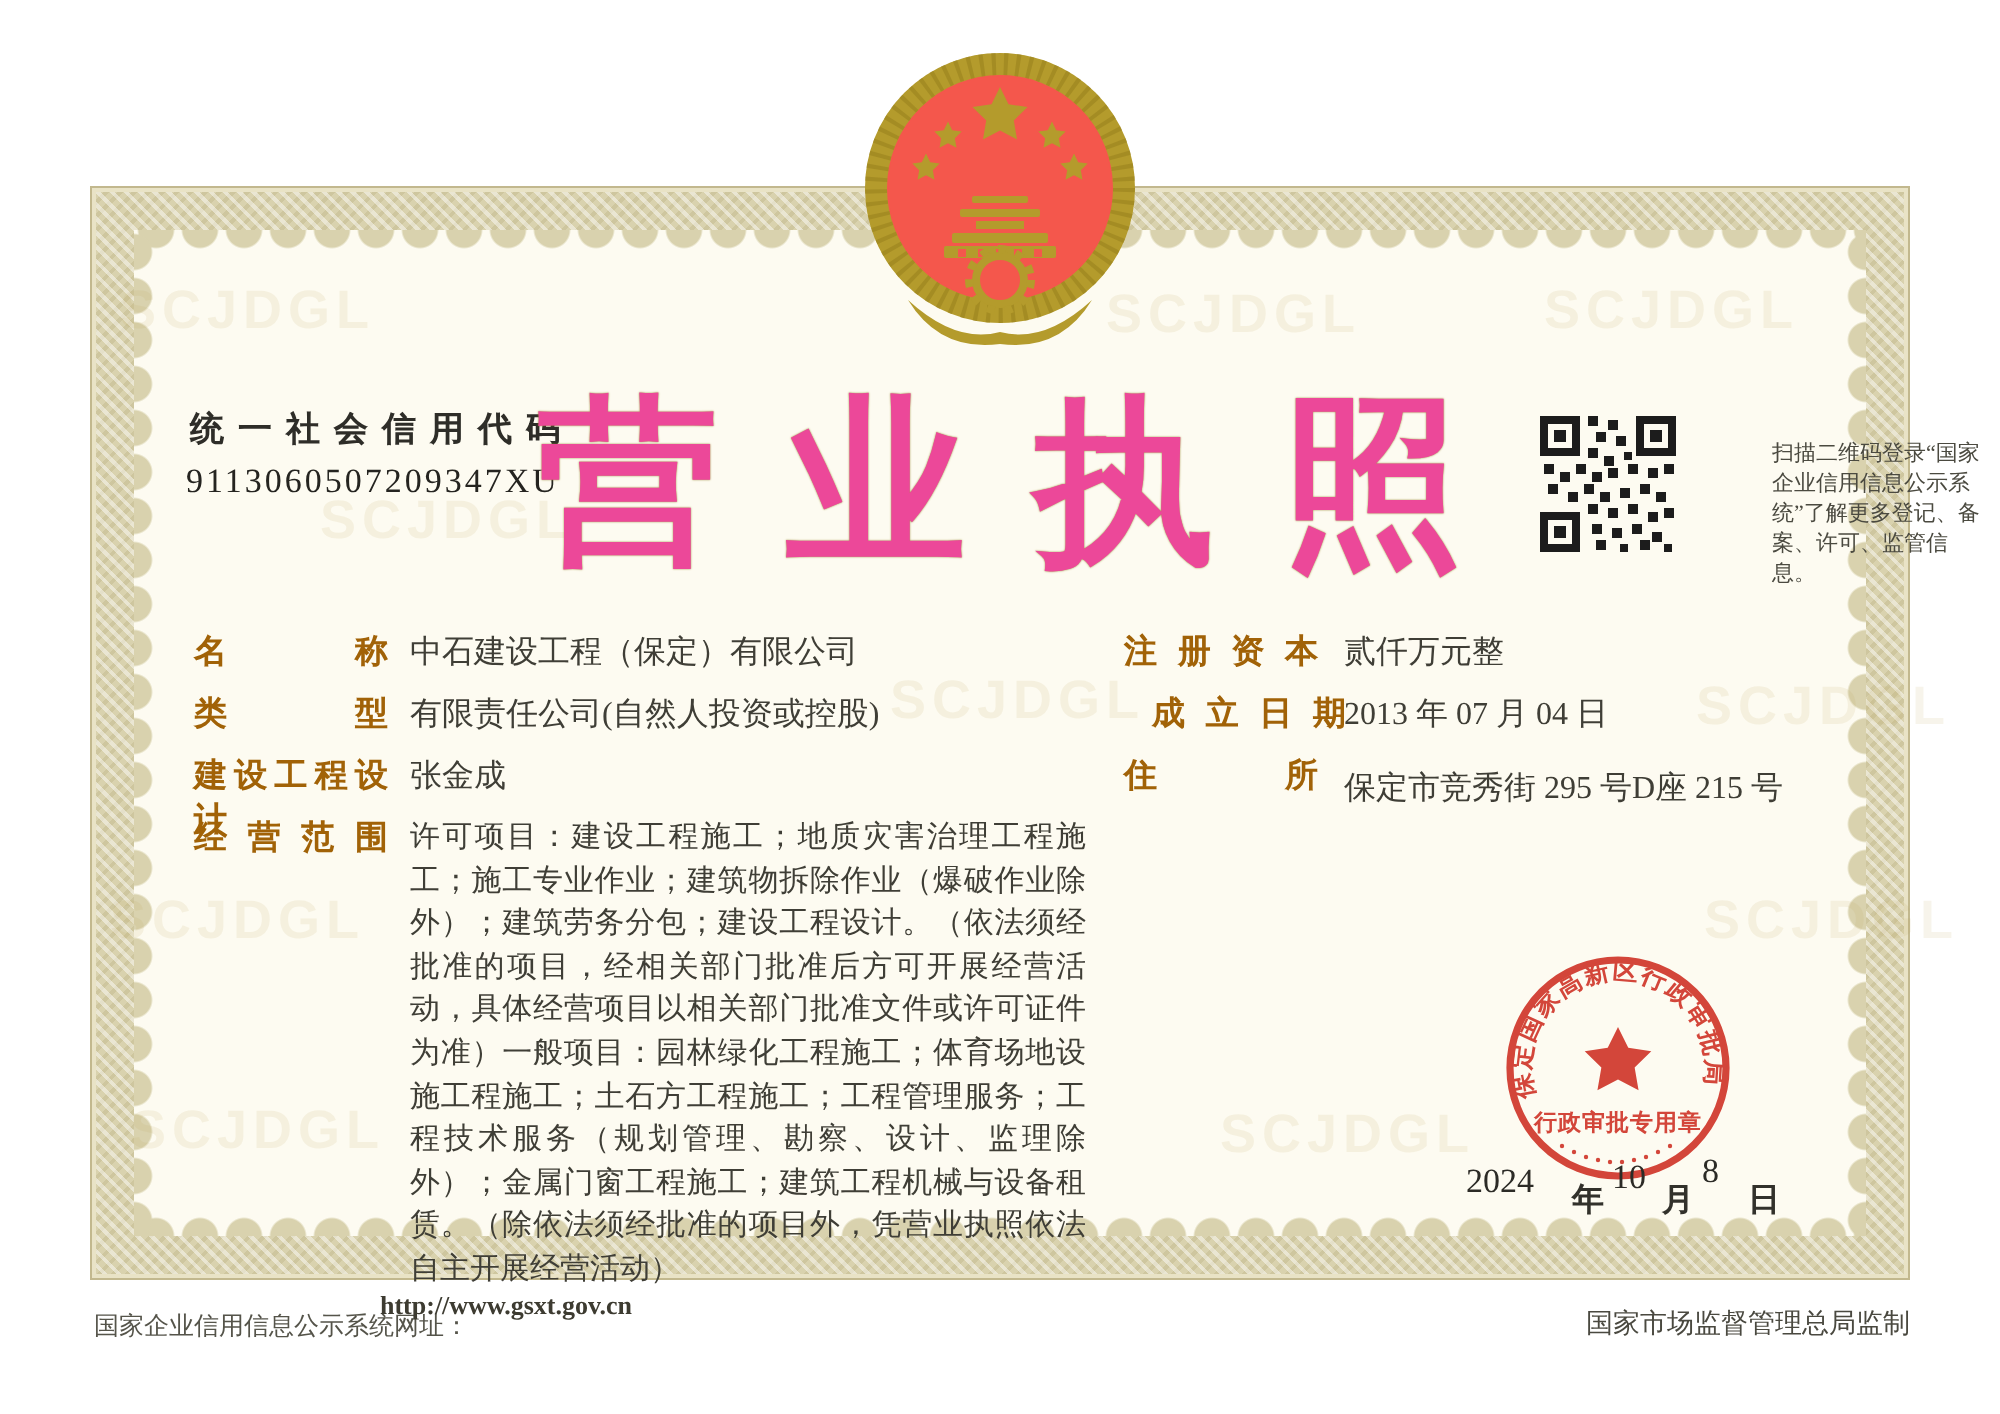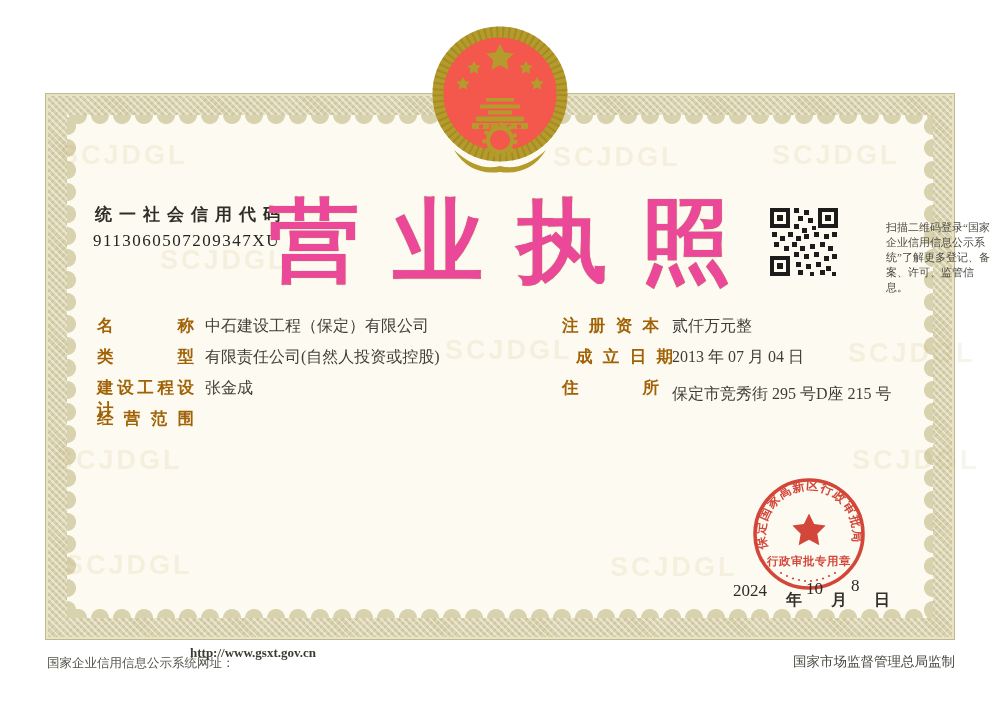--- a/index.html
+++ b/index.html
@@ -180,20 +180,21 @@
   <div class="flabel" style="left:97px; top:315px;">名称</div>
   <div class="fvalue" style="left:205px; top:316px;">中石建设工程（保定）有限公司</div>
 
   <div class="flabel" style="left:97px; top:346px;">类型</div>
   <div class="fvalue" style="left:205px; top:347px;">有限责任公司(自然人投资或控股)</div>
 
   <div class="flabel" style="left:97px; top:377px;">建设工程设计</div>
   <div class="fvalue" style="left:205px; top:378px;">张金成</div>
 
   <div class="flabel" style="left:97px; top:408px;">经营范围</div>
+  <div class="fvalue scope" style="left:205px; top:409px;">许可项目：建设工程施工；地质灾害治理工程施工；施工专业作业；建筑物拆除作业（爆破作业除外）；建筑劳务分包；建设工程设计。（依法须经批准的项目，经相关部门批准后方可开展经营活动，具体经营项目以相关部门批准文件或许可证件为准）一般项目：园林绿化工程施工；体育场地设施工程施工；土石方工程施工；工程管理服务；工程技术服务（规划管理、勘察、设计、监理除外）；金属门窗工程施工；建筑工程机械与设备租赁。（除依法须经批准的项目外，凭营业执照依法自主开展经营活动）</div>
 
   <div class="flabel" style="left:562px; top:315px;">注册资本</div>
   <div class="fvalue" style="left:672px; top:316px;">贰仟万元整</div>
 
   <div class="flabel" style="left:562px; top:346px;margin-left:14px;">成立日期</div>
   <div class="fvalue" style="left:672px; top:347px;">2013 年 07 月 04 日</div>
 
   <div class="flabel" style="left:562px; top:377px;">住所</div>
   <div class="fvalue" style="left:672px; top:364px;margin-top:20px;">保定市竞秀街 295 号D座 215 号</div>
 

